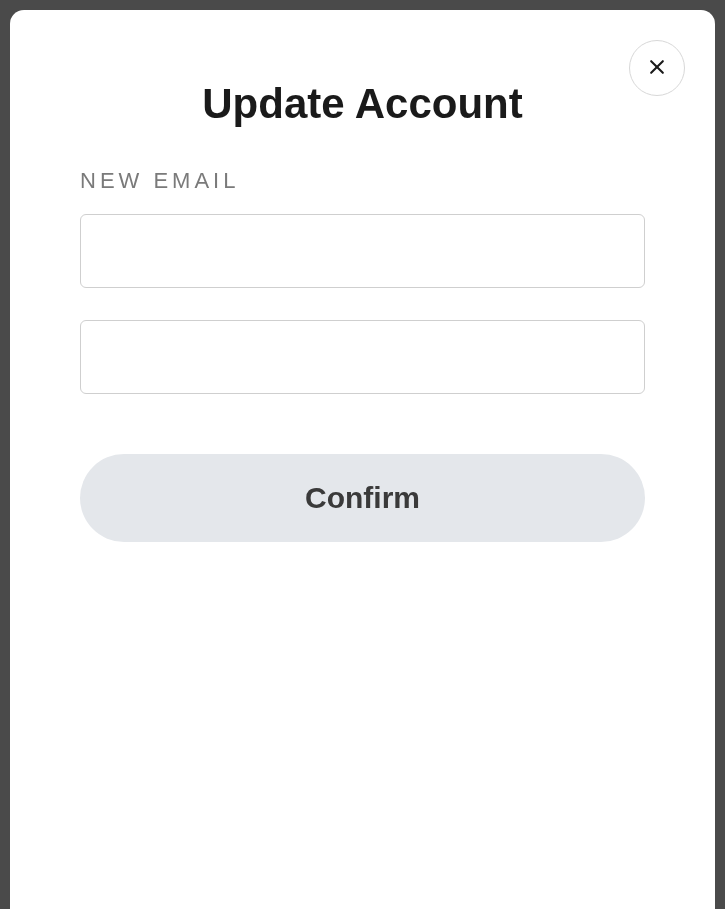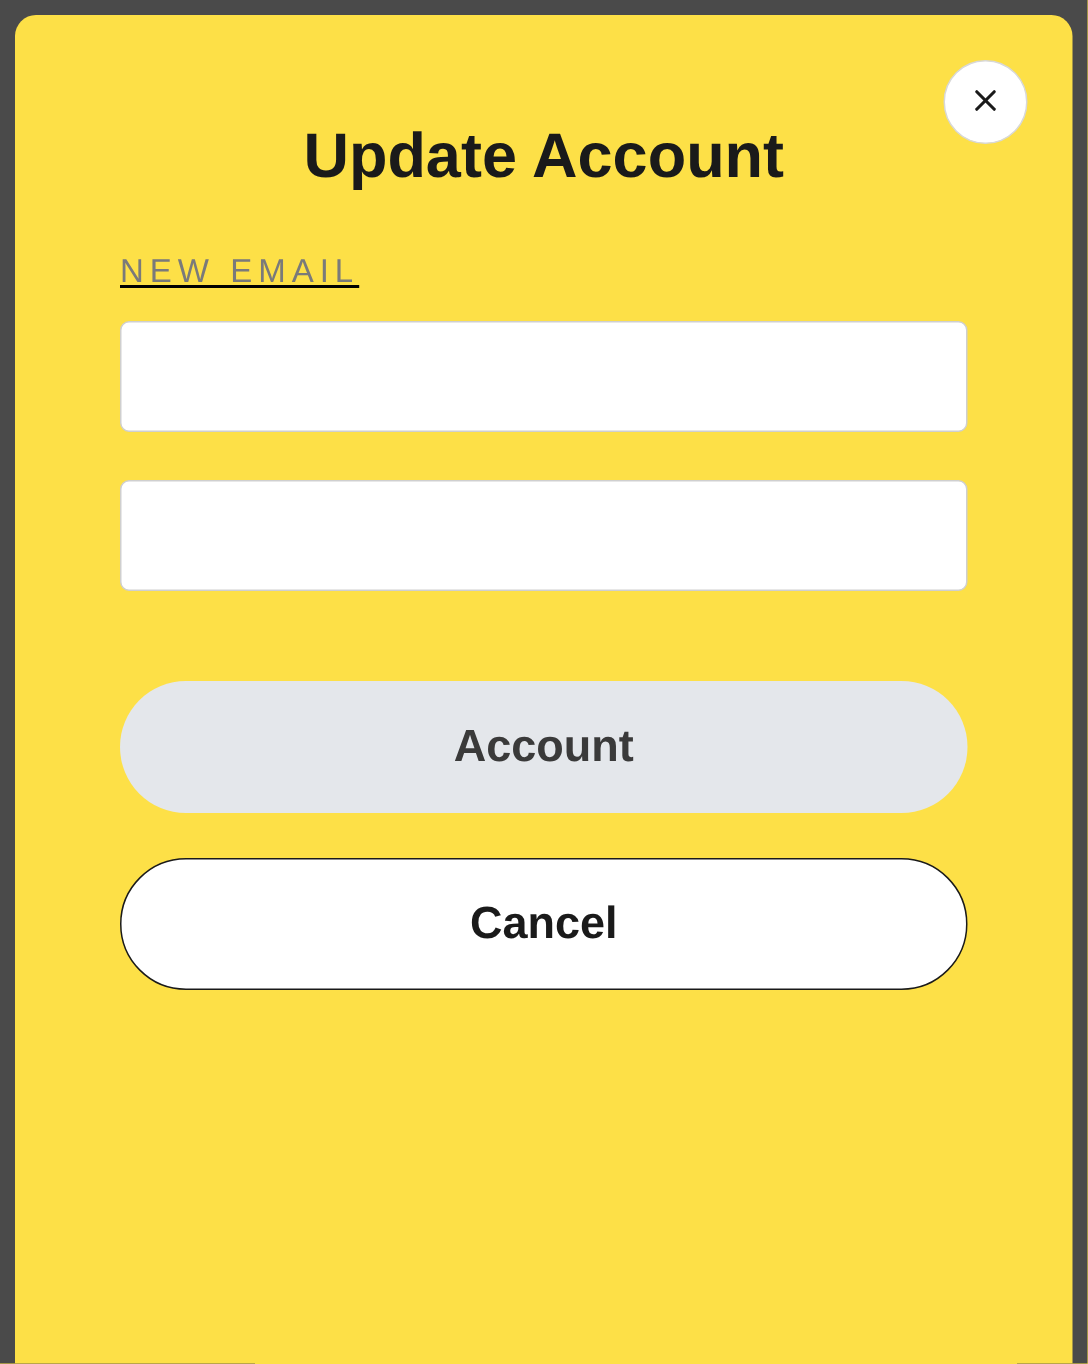--- a/index.html
+++ b/index.html
@@ -16,21 +16,21 @@
       overflow: hidden;
       position: relative;
     }
     
     .modal {
       position: absolute;
       top: 10px;
       left: 10px;
       right: 10px;
       bottom: 0;
-      background: #fde047;
+      background: #ffffff;
       border-radius: 14px 14px 0 0;
       padding: 30px 70px 40px 70px;
     }
     
     .close-button {
       position: absolute;
       top: 30px;
       right: 30px;
       width: 56px;
       height: 56px;
@@ -52,21 +52,20 @@
       font-size: 42px;
       font-weight: 700;
       color: #1a1a1a;
       text-align: center;
       margin-top: 40px;
       margin-bottom: 40px;
     }
     
     .form-group {
       margin-bottom: 32px;
-      text-decoration: underline;
     }
     
     .form-label {
       display: block;
       font-size: 22px;
       letter-spacing: 4px;
       color: #7a7a7a;
       font-weight: 400;
       margin-bottom: 20px;
       text-transform: uppercase;
@@ -167,17 +166,16 @@
     <label class="form-label">NEW EMAIL</label>
     <input type="email" class="form-input" value="" style="">
   </div>
 
   <div class="form-group">
     <input type="email" class="form-input" value="" style="">
   </div>
 
 
   <div class="button-group">
-    <button class="btn btn-confirm">Account</button>
-    <button class="btn btn-cancel">Cancel</button>
+    <button class="btn btn-confirm">Confirm</button>
   </div>
 
 </div>
 
 </body></html>

